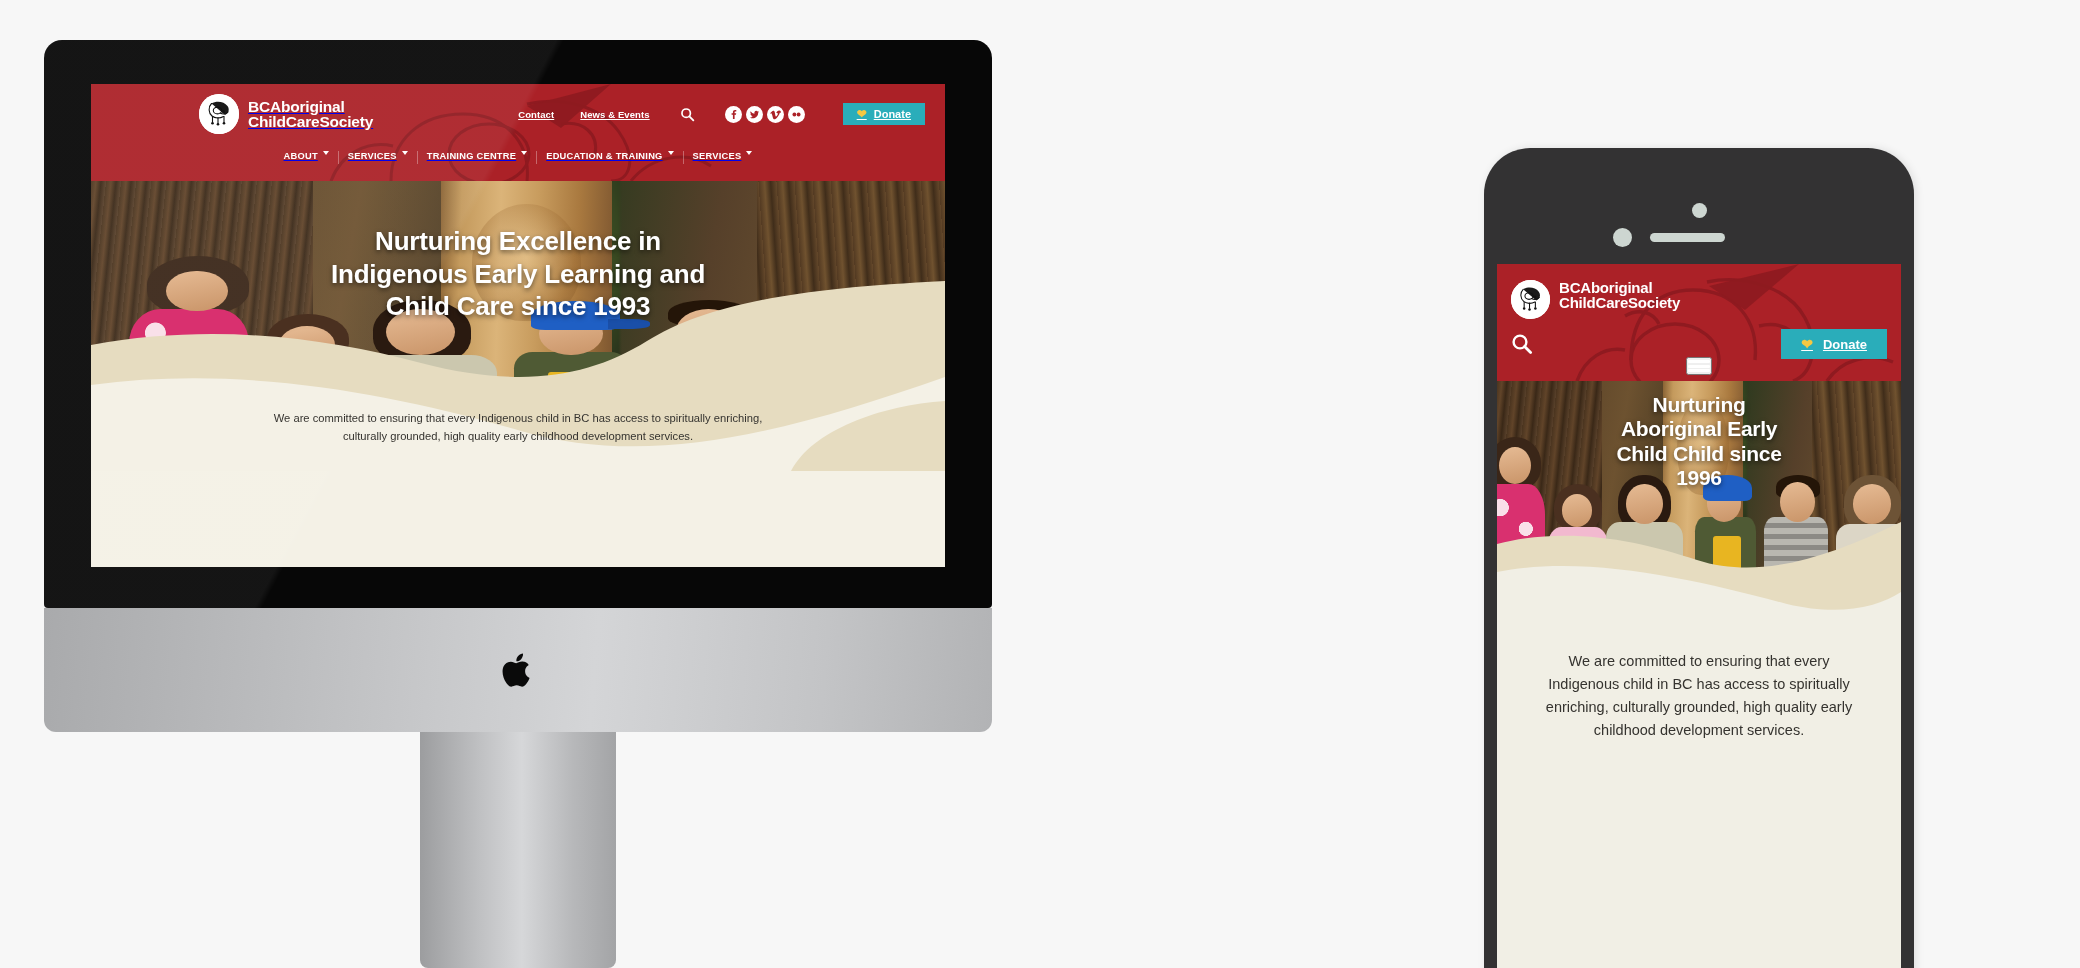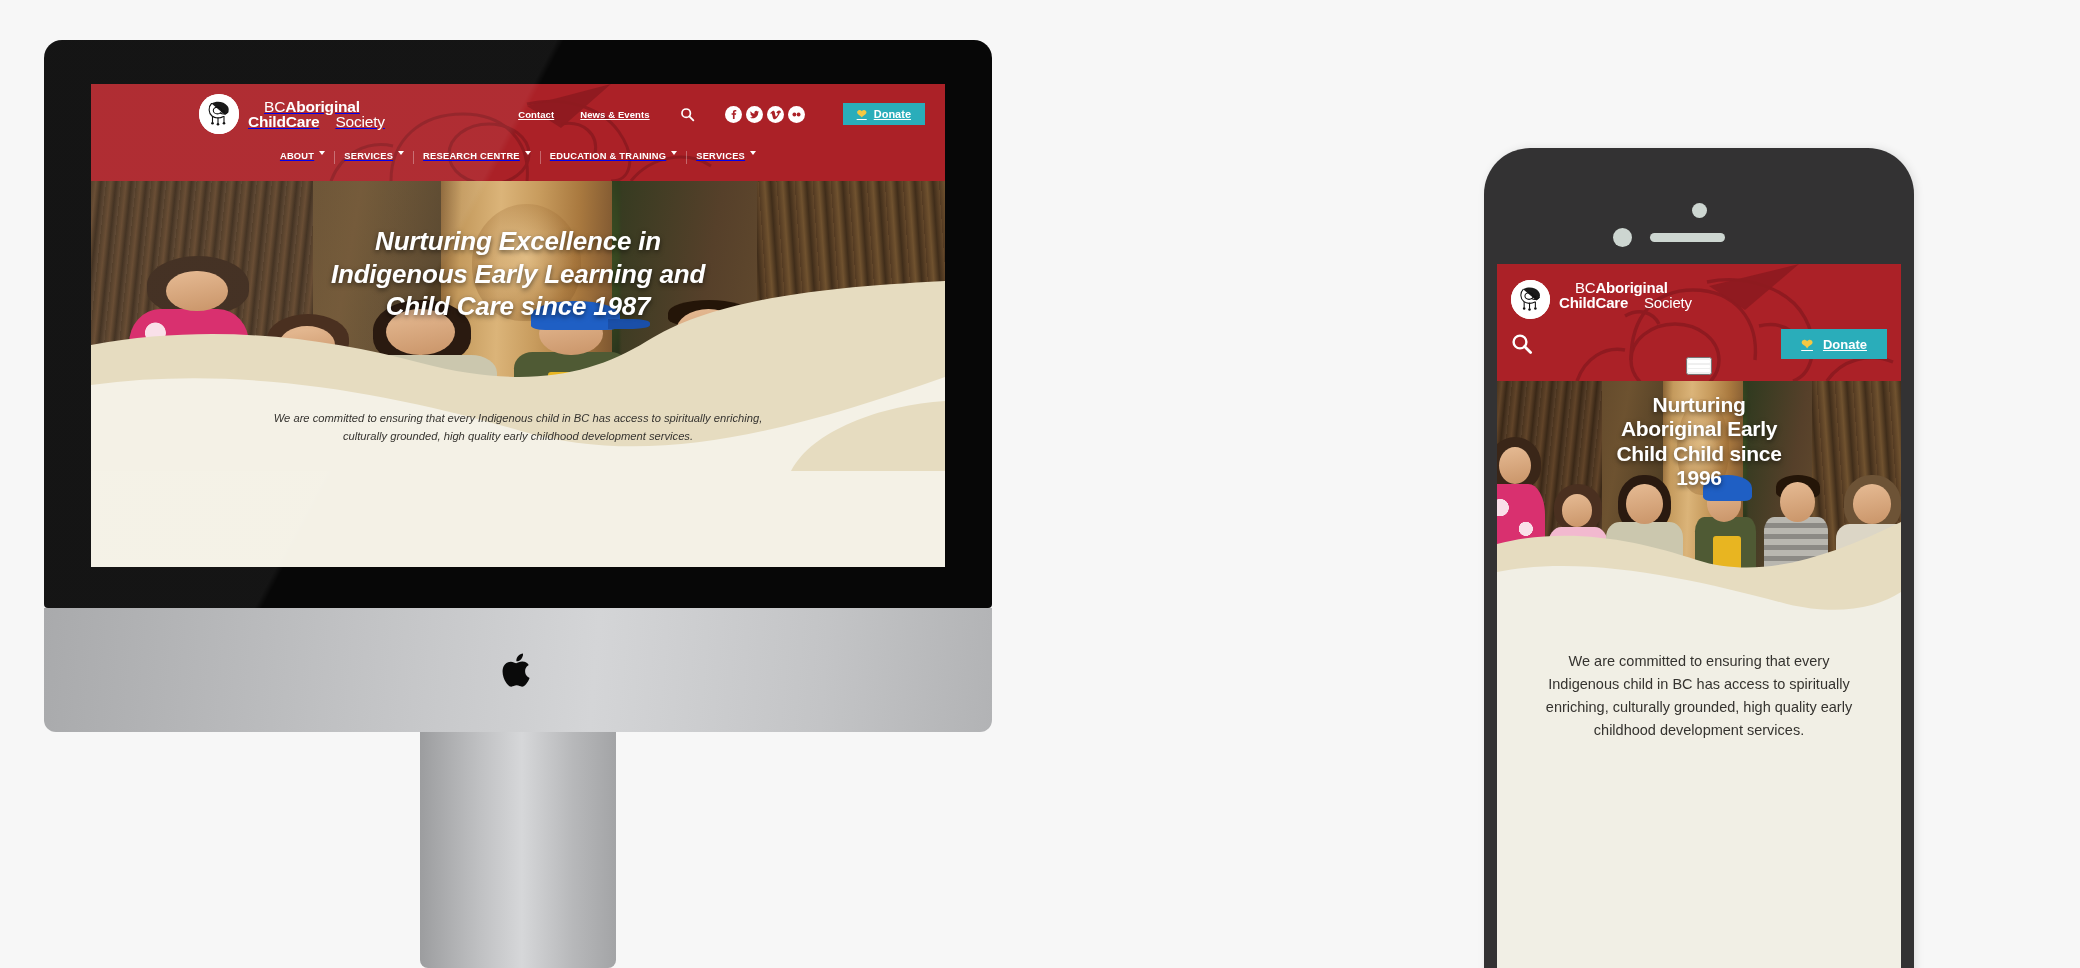--- a/index.html
+++ b/index.html
@@ -67,21 +67,21 @@
   }
 
   
   .d-header { height:97px; }
   .d-topline { position:relative; display:flex; align-items:center; height:60px; padding:0 20px; z-index:2; }
   .d-logo-wrap { display:flex; align-items:center; gap:9px; margin-left:88px; }
   .d-logo-mark { width:40px; height:40px; border-radius:50%; background:#fff; display:block; }
   .d-wordmark { line-height:1.0; color:#fff; }
   .d-wm1 { font-size:15.5px; letter-spacing:-0.2px; white-space:nowrap; }
   .d-wm2 { font-size:15.5px; letter-spacing:-0.2px; white-space:nowrap; }
-  .d-wm-light { font-weight:400;margin-left:16px; }
+  .d-wm-light { font-weight:700; }
   .d-wm-bold { font-weight:700; }
   .d-toplinks { margin-left:auto; display:flex; align-items:center; gap:26px; }
   .d-tl { color:#fff; font-size:9.5px; font-weight:700; white-space:nowrap; letter-spacing:0.1px; }
   .d-search { width:15px; height:15px; margin:0 4px; display:block; }
   .d-socials { display:flex; gap:4px; }
   .d-soc { width:17px; height:17px; border-radius:50%; background:#fff; display:flex; align-items:center; justify-content:center; }
   .d-soc svg { width:11px; height:11px; display:block; }
   .d-donate {
     margin-left:12px; background:#2aadba; color:#fff;
     height:22px; padding:0 14px; display:flex; align-items:center; gap:7px;
@@ -89,21 +89,21 @@
   }
   .d-heart { color:#f5c842; font-size:12px; line-height:1; }
   .d-nav { position:relative; z-index:2; display:flex; justify-content:center; align-items:center; height:26px; }
   .d-navitem { display:flex; align-items:flex-start; gap:5px; padding:0 9px; border-right:1px solid rgba(255,255,255,0.32); height:13px; }
   .d-navitem:last-child { border-right:none; }
   .d-navlabel { color:#fff; font-size:9.3px; font-weight:700; letter-spacing:0.25px; white-space:nowrap; }
   .caret { width:0; height:0; border-left:3.5px solid transparent; border-right:3.5px solid transparent; border-top:4px solid #fff; }
 
   
   .hero { position:relative; overflow:hidden; }
-  .d-hero { height:290px; background:#3b82f6;font-style:italic; }
+  .d-hero { height:290px; background:#3b82f6; }
   .hero-photo { position:absolute; left:0; top:0; width:100%; height:100%; overflow:hidden; }
   .hero-head {
     position:absolute; left:0; width:100%; z-index:4; text-align:center;
     color:#fff; font-weight:700; text-shadow:0 2px 5px rgba(0,0,0,0.55);
   }
   .d-hero-head { top:44px; font-size:26px; line-height:1.25; letter-spacing:-0.2px; }
   .wave-svg { position:absolute; left:0; bottom:0; width:100%; z-index:3; display:block; }
   .d-para {
     position:absolute; left:0; bottom:26px; width:100%; z-index:5;
     text-align:center; color:#35332f; font-size:11.2px; line-height:1.55;
@@ -257,21 +257,21 @@
       <nav class="d-nav">
         <a class="d-navitem" href="#">
           <span class="d-navlabel">ABOUT</span>
           <span class="caret"></span>
         </a>
         <a class="d-navitem" href="#">
           <span class="d-navlabel">SERVICES</span>
           <span class="caret"></span>
         </a>
         <a class="d-navitem" href="#">
-          <span class="d-navlabel">RESEARCH CENTRE</span>
+          <span class="d-navlabel">TRAINING CENTRE</span>
           <span class="caret"></span>
         </a>
         <a class="d-navitem" href="#">
           <span class="d-navlabel">EDUCATION &amp; TRAINING</span>
           <span class="caret"></span>
         </a>
         <a class="d-navitem" href="#">
           <span class="d-navlabel">SERVICES</span>
           <span class="caret"></span>
         </a>
@@ -320,21 +320,21 @@
              background:repeating-linear-gradient(180deg,#b9b7b0 0 7px,#8c8a85 7px 13px);"></div>
 
         <div style="position:absolute;left:80%;top:41%;width:12%;height:23%;border-radius:48% 48% 40% 40%;background:#6d5336;z-index:1;"></div>
         <div class="ph-fig ph-head ph-skin" style="left:81.8%;top:44.5%;width:8.2%;height:16%;z-index:2;"></div>
         <div style="position:absolute;left:78%;top:61%;width:17%;height:33%;border-radius:18% 18% 4% 4%;background:#dcd6c6;z-index:1;"></div>
       </div>
 
       <h1 class="hero-head d-hero-head">
         <div>Nurturing Excellence in</div>
         <div>Indigenous Early Learning and</div>
-        <div>Child Care since 1987</div>
+        <div>Child Care since 1993</div>
       </h1>
 
       <svg class="wave-svg" viewBox="0 0 854 190" preserveAspectRatio="none" height="190">
         <path d="M0 64 C 120 42, 232 56, 330 82 C 430 108, 498 96, 556 60 C 612 26, 690 8, 854 0 L854 190 L0 190 Z" fill="#e6dcc0"></path>
         <path d="M0 104 C 150 84, 300 112, 430 150 C 560 188, 700 150, 854 96 L854 190 L0 190 Z" fill="#f4f1e6"></path>
         <path d="M700 190 C 720 150, 790 124, 854 120 L854 190 Z" fill="#e6dcc0"></path>
       </svg>
 
       <p class="d-para">
         <span>We are committed to ensuring that every Indigenous child in BC has access to spiritually enriching,</span><br>

